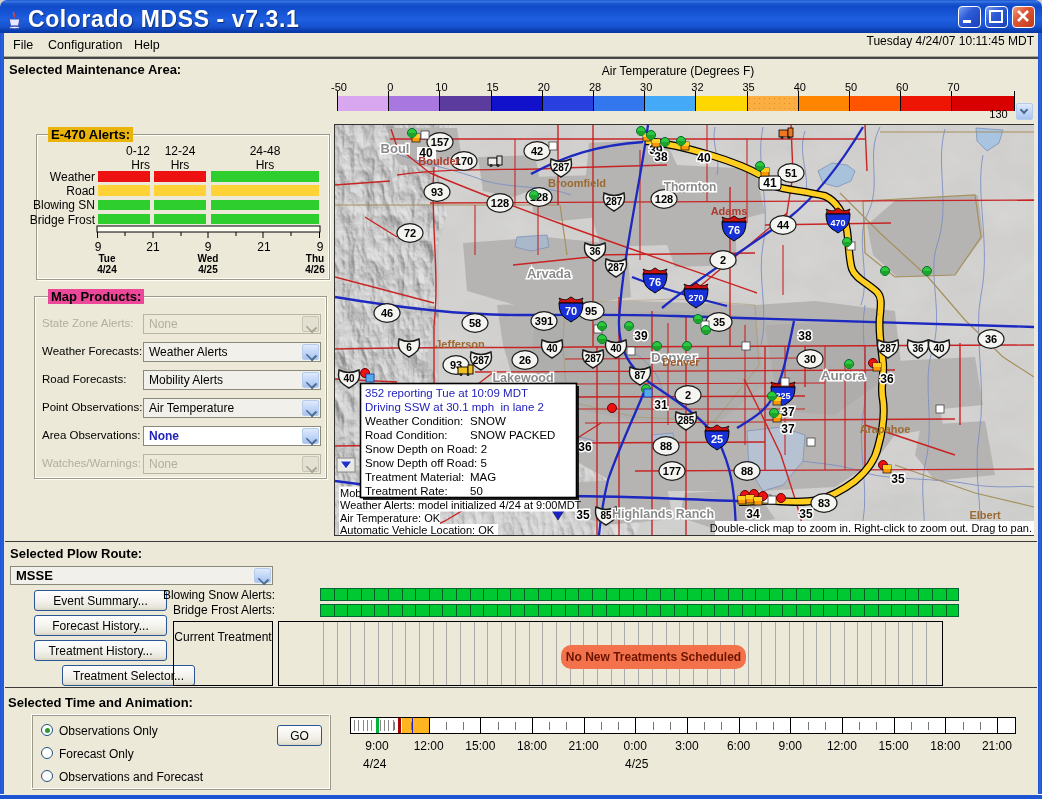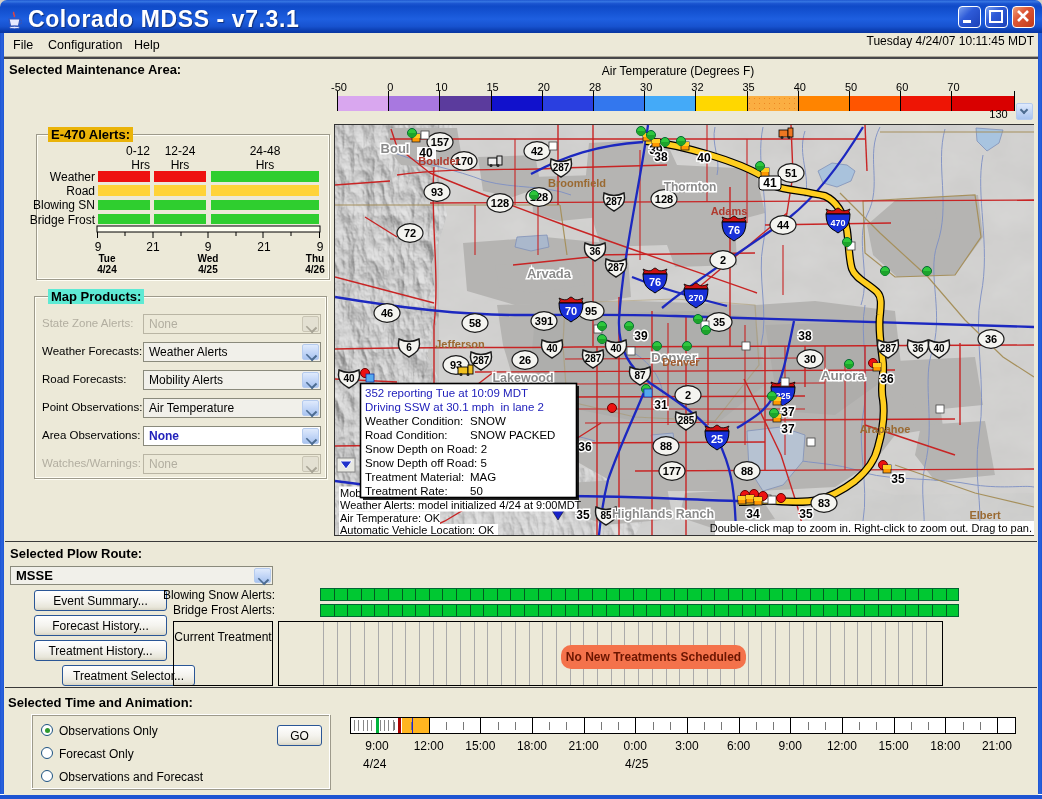--- a/index.html
+++ b/index.html
@@ -151,21 +151,21 @@
   <div class="abs f12" style="left:90px; top:240px; width:16px; text-align:center;">9</div>
   <div class="abs f12" style="left:145px; top:240px; width:16px; text-align:center;">21</div>
   <div class="abs f12" style="left:200px; top:240px; width:16px; text-align:center;">9</div>
   <div class="abs f12" style="left:256px; top:240px; width:16px; text-align:center;">21</div>
   <div class="abs f12" style="left:312px; top:240px; width:16px; text-align:center;">9</div>
   <div class="abs" style="left:92px; top:253px; width:30px; font-size:10px; font-weight:bold; text-align:center; line-height:1.12;">Tue<br>4/24</div>
   <div class="abs" style="left:193px; top:253px; width:30px; font-size:10px; font-weight:bold; text-align:center; line-height:1.12;">Wed<br>4/25</div>
   <div class="abs" style="left:300px; top:253px; width:30px; font-size:10px; font-weight:bold; text-align:center; line-height:1.12;">Thu<br>4/26</div>
 
   <div class="abs etched" style="left:34px; top:296px; width:293px; height:183px;"></div>
-  <div class="abs f13b" style="left:48px; top:289px; background:#5eead4; padding:0 3px;">Map Products:</div>
+  <div class="abs f13b" style="left:48px; top:289px; background:#ec4899; padding:0 3px;">Map Products:</div>
   <div class="abs" id="mapproducts">
       <div class="abs" style="left:42px; top:317px; font-size:11.5px; white-space:nowrap;color:#b2aea0;">State Zone Alerts:</div>
       <div class="abs combo disabled" style="left:143px; top:314px; width:178px; height:20px;">
         <div class="ctext" style="font-size:12px; ">None</div>
         <div class="carrow"></div>
       </div>
       <div class="abs" style="left:42px; top:345px; font-size:11.5px; white-space:nowrap;">Weather Forecasts:</div>
       <div class="abs combo" style="left:143px; top:342px; width:178px; height:20px;">
         <div class="ctext" style="font-size:12px; ">Weather Alerts</div>
         <div class="carrow"></div>

